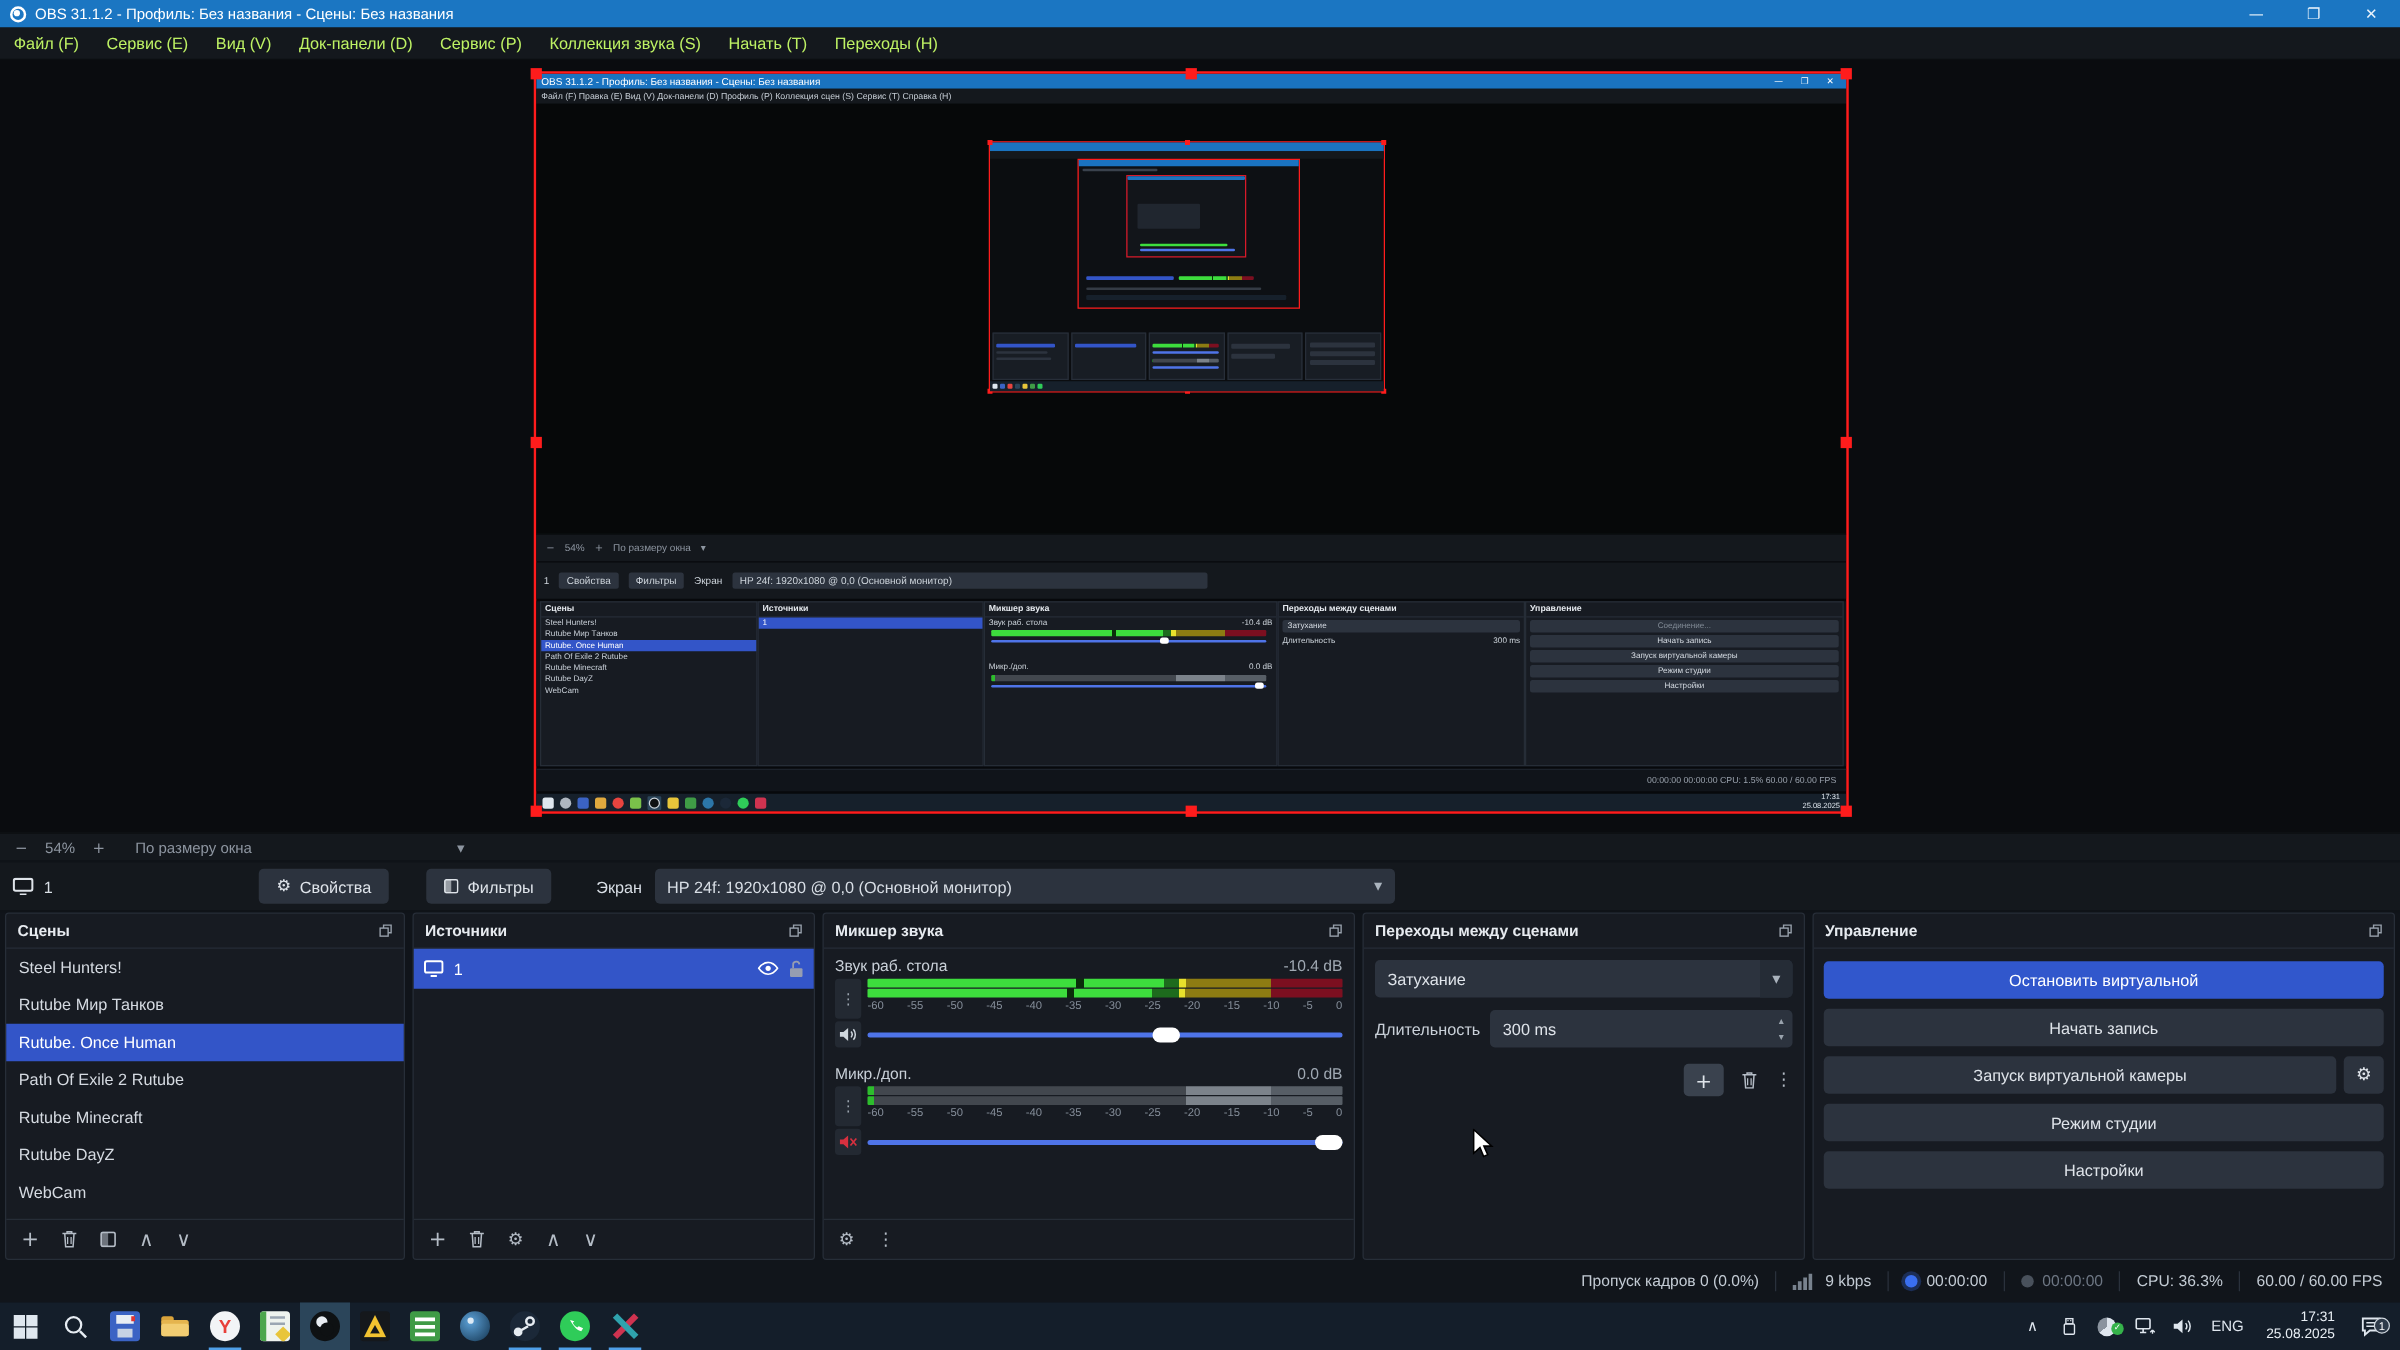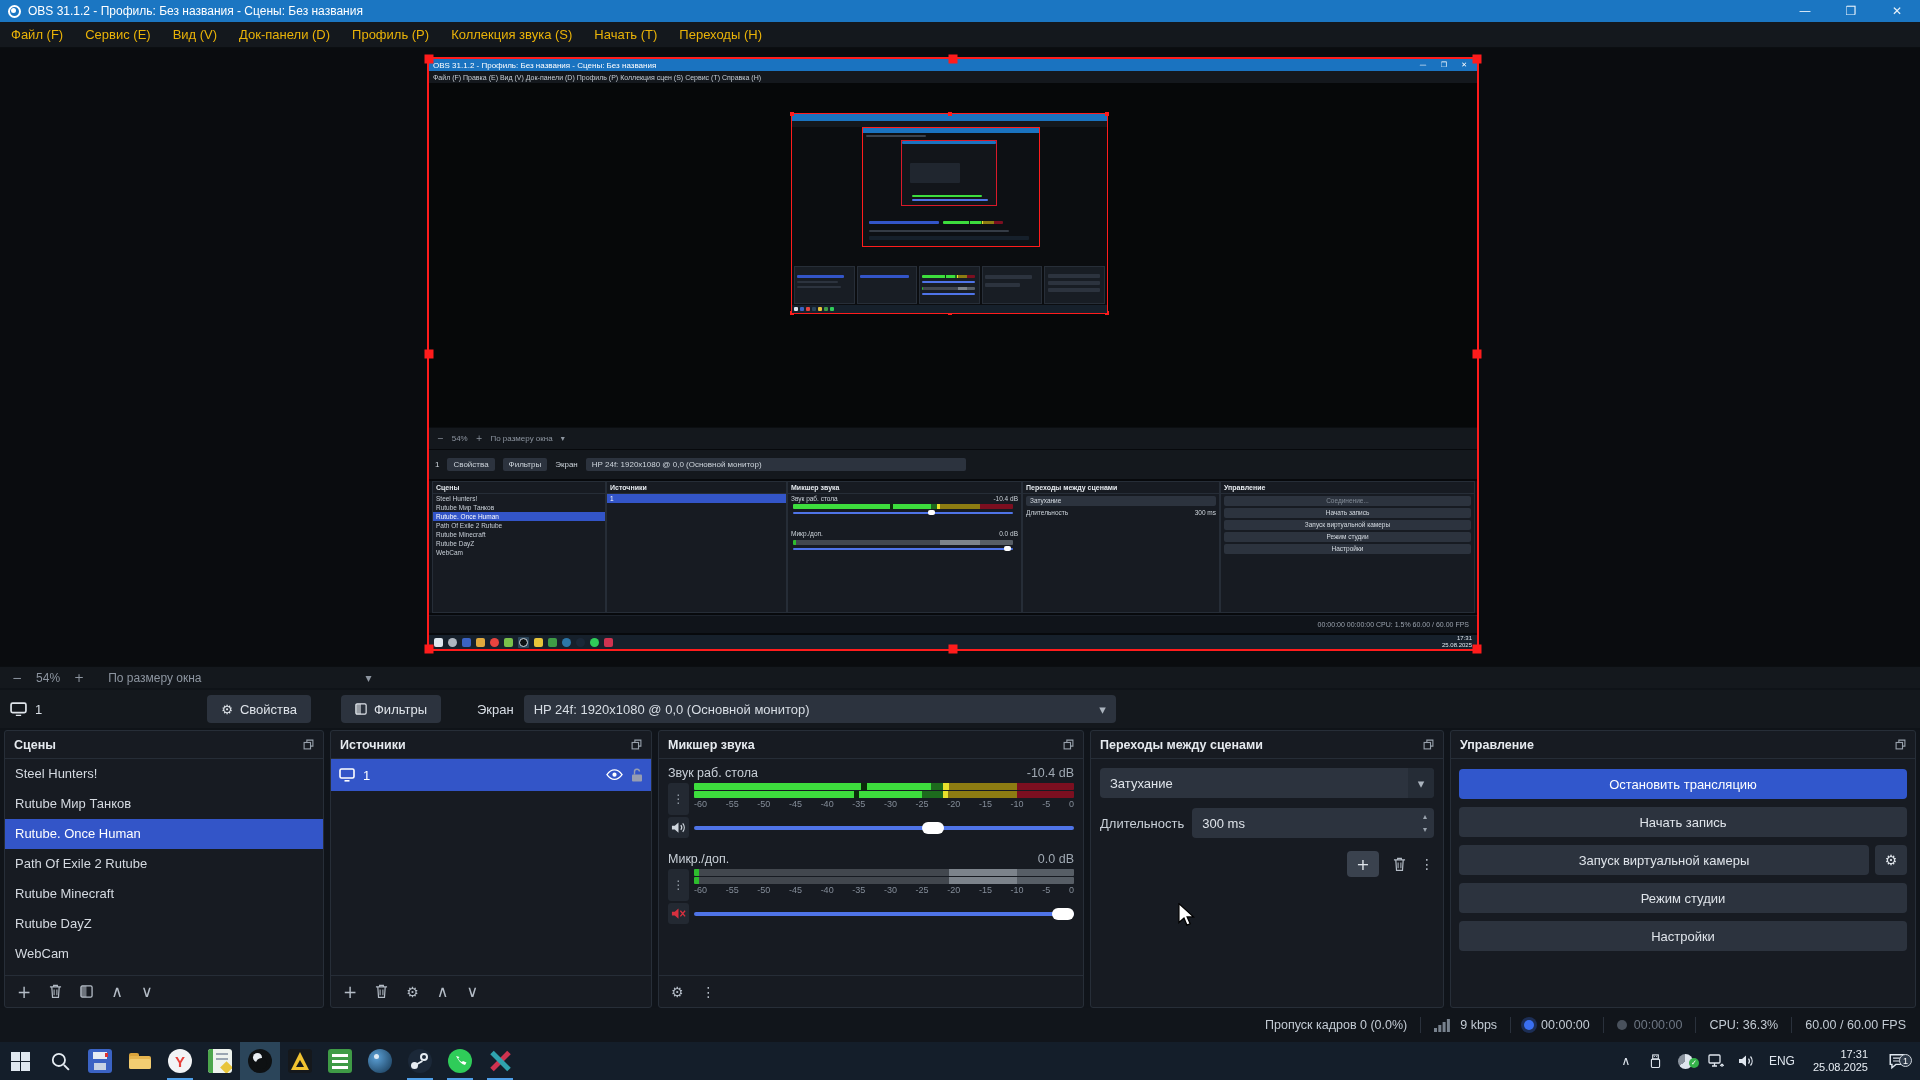--- a/index.html
+++ b/index.html
@@ -7,21 +7,21 @@
 body{font-family:"Liberation Sans",sans-serif;background:#0f1318;color:#dfe4ea;position:relative}
 .uni{font-family:"DejaVu Sans",sans-serif}
 svg{display:block}
 
 .titlebar{position:absolute;left:0;top:0;width:1920px;height:22px;background:#1b76c2;display:flex;align-items:center;color:#fff;font-size:12px}
 .obs-logo{width:13px;height:13px;border-radius:50%;border:2px solid #fff;margin:0 7px 0 8px;position:relative}
 .obs-logo::after{content:"";position:absolute;left:1px;top:1px;width:5px;height:5px;border-radius:50%;background:#fff}
 .win-btns{margin-left:auto;display:flex;height:100%}
 .win-btn{width:46px;display:flex;align-items:center;justify-content:center;font-size:12px;color:#eaf3fb}
 
-.menubar{position:absolute;left:0;top:22px;width:1920px;height:26px;background:#14181d;display:flex;align-items:center;font-size:13px;color:#eab308;border-bottom:1px solid #0b0e11}
+.menubar{position:absolute;left:0;top:22px;width:1920px;height:26px;background:#14181d;display:flex;align-items:center;font-size:13px;color:#bef264;border-bottom:1px solid #0b0e11}
 .menu-item{padding:0 11px;height:100%;display:flex;align-items:center}
 
 .preview{position:absolute;left:0;top:48px;width:1920px;height:618px;background:#0a0c0f}
 .canvas{position:absolute;left:427px;top:9px;width:1052px;height:594px;border:2px solid #ff1c1c;background:#07090c}
 .hnd{position:absolute;width:9px;height:9px;background:#ff1c1c;transform:translate(-50%,-50%);z-index:9}
 
 .l1{position:absolute;inset:0;overflow:hidden}
 .l1-title{position:absolute;left:0;top:0;right:0;height:12px;background:#1a73c0;color:#fff;font-size:8px;display:flex;align-items:center;padding:0 4px;white-space:nowrap;overflow:hidden}
 .l1-title .wb{margin-left:auto;letter-spacing:6px;font-size:7px}
 .l1-menu{position:absolute;left:0;top:12px;right:0;height:12px;background:#14181d;color:#c6cdd5;font-size:7px;display:flex;align-items:center;padding:0 4px;white-space:nowrap;overflow:hidden}
@@ -141,21 +141,21 @@
     <span class="win-btn uni">❐</span>
     <span class="win-btn uni">✕</span>
   </div>
 </div>
 
 <div class="menubar">
   <span class="menu-item">Файл (F)</span>
   <span class="menu-item">Сервис (E)</span>
   <span class="menu-item">Вид (V)</span>
   <span class="menu-item">Док-панели (D)</span>
-  <span class="menu-item">Профиль (P)</span>
+  <span class="menu-item">Сервис (P)</span>
   <span class="menu-item">Коллекция звука (S)</span>
   <span class="menu-item">Начать (T)</span>
   <span class="menu-item">Переходы (H)</span>
 </div>
 
 <div class="preview">
   <div class="canvas">
 
     <div class="l1">
       <div class="l1-title">
@@ -577,21 +577,21 @@
     <div class="panel-h">
         <span>Управление</span>
       <span class="popout">
           <svg width="11" viewBox="0 0 12 12">
             <rect x="1.2" y="3.8" width="7" height="7" fill="none" stroke="currentColor" stroke-width="1.2"></rect>
             <path d="M4.2 3.8V1.2h6.6v6.6h-2.6" fill="none" stroke="currentColor" stroke-width="1.2"></path>
           </svg>
         </span>
     </div>
     <div class="ctl-body">
-      <div class="ctl-btn primary">Остановить трансляцию</div>
+      <div class="ctl-btn primary">Остановить виртуальной</div>
       <div class="ctl-btn">Начать запись</div>
       <div class="vc-row">
         <div class="ctl-btn">Запуск виртуальной камеры</div>
         <div class="vc-gear uni">⚙</div>
       </div>
       <div class="ctl-btn">Режим студии</div>
       <div class="ctl-btn">Настройки</div>
     </div>
   </div>
 </div>

